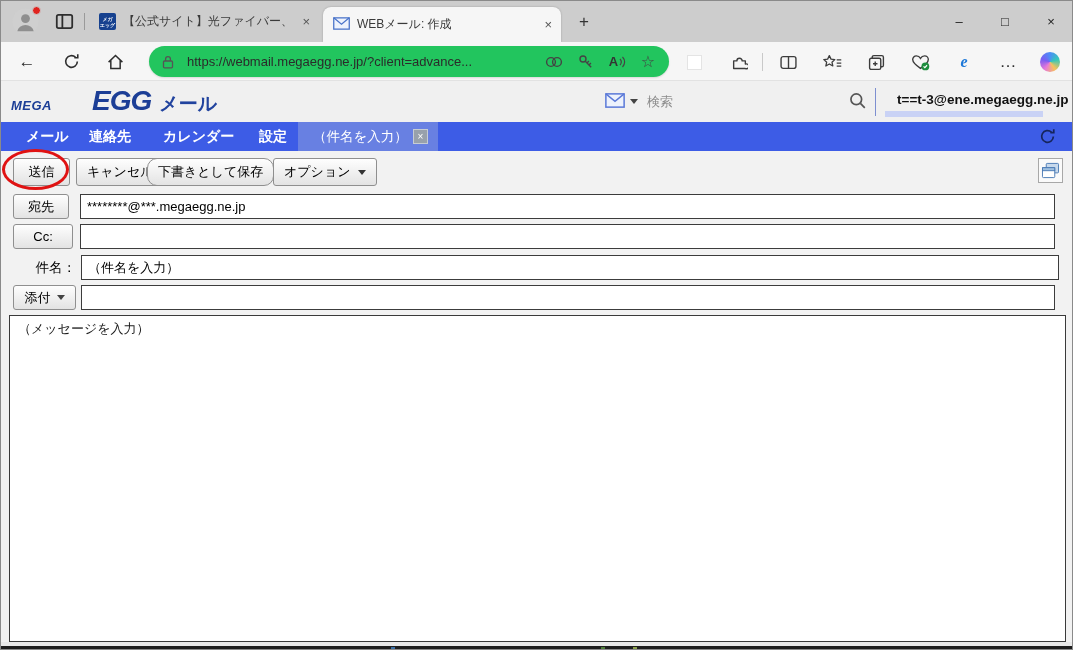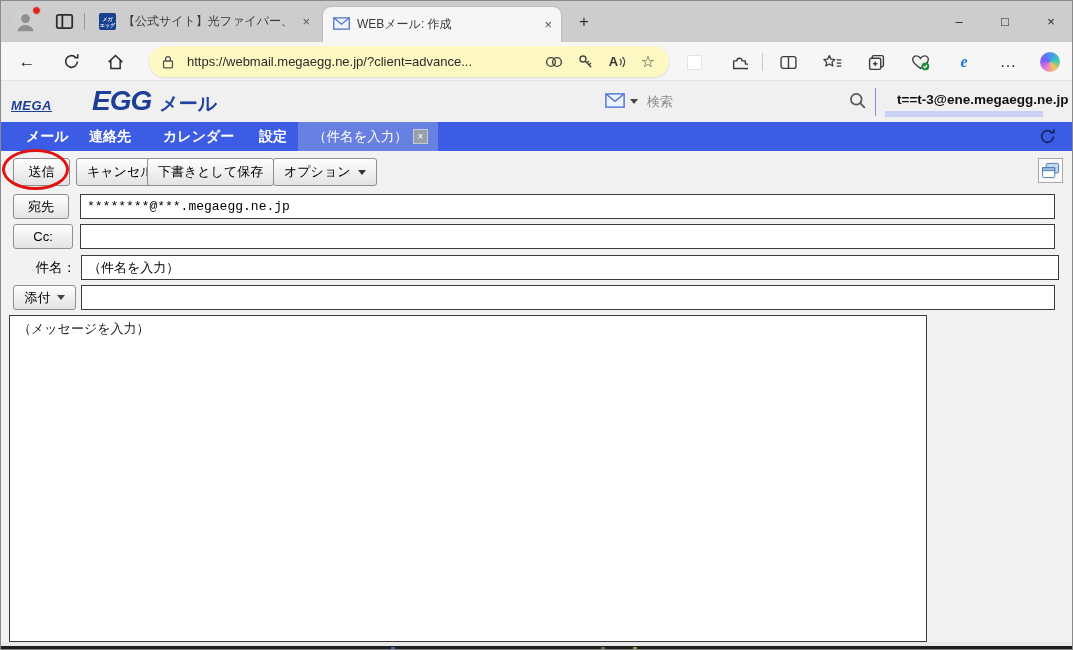--- a/index.html
+++ b/index.html
@@ -18,34 +18,34 @@
   .favicon{width:17px;height:17px;margin:0 7px 0 10px;flex:0 0 auto;}
   .mega-fav{background:#16418f;color:#fff;font-size:5px;line-height:6px;text-align:center;font-weight:bold;display:flex;flex-direction:column;justify-content:center;border-radius:2px;}
   .tabtitle{font-size:12px;color:#3a3a3a;white-space:nowrap;overflow:hidden;flex:1;}
   .tabclose{font-size:13px;color:#555;padding:0 9px;cursor:pointer;}
   .newtab{position:absolute;left:571px;top:9px;width:24px;height:24px;font-size:17px;color:#333;text-align:center;line-height:23px;cursor:pointer;}
   .wincontrols{position:absolute;right:0;top:0;height:41px;display:flex;}
   .wc{width:46px;height:41px;display:flex;align-items:center;justify-content:center;font-size:13px;color:#1b1b1b;cursor:pointer;}
   
   .btoolbar{position:absolute;left:0;top:41px;width:1073px;height:39px;background:#f6f6f6;border-bottom:1px solid #e2e2e2;}
   .nav-glyph{position:absolute;top:0;height:39px;display:flex;align-items:center;justify-content:center;width:24px;font-size:17px;color:#2e2e2e;cursor:pointer;}
-  .pill{position:absolute;left:148px;top:4px;width:520px;height:31px;background:#fef9c3;border-radius:16px;box-shadow:0 1px 2px rgba(0,0,0,.12);display:flex;align-items:center;}
+  .pill{position:absolute;left:148px;top:4px;width:520px;height:31px;background:#22c55e;border-radius:16px;box-shadow:0 1px 2px rgba(0,0,0,.12);display:flex;align-items:center;}
   .pill-ic{display:flex;align-items:center;justify-content:center;width:22px;height:22px;cursor:pointer;flex:0 0 auto;}
   .urltext{font-size:13px;color:#2b2b2b;white-space:nowrap;overflow:hidden;flex:1;margin-left:8px;cursor:text;}
   .aloud{font-size:13px;color:#333;font-weight:bold;}
   .star{font-size:16px;color:#444;}
   .ticon{position:absolute;top:9px;width:22px;height:22px;display:flex;align-items:center;justify-content:center;cursor:pointer;}
   .tsep{position:absolute;left:761px;top:11px;width:1px;height:18px;background:#c9c9c9;}
   .copilot{border-radius:50%;width:20px;height:20px;background:conic-gradient(#4b8ef7,#35c8b8,#f6c25a,#e879d8,#7a5cf2,#4b8ef7);}
   .ie-e{color:#1d78d8;font-weight:bold;font-style:italic;font-size:16px;font-family:"Liberation Serif",serif;}
   .blank-ext{width:15px;height:15px;background:#fff;border:1px solid #e4e4e4;}
   
   .wm-header{position:absolute;left:0;top:80px;width:1073px;height:41px;background:#f0f0f0;}
   .logo{position:absolute;left:10px;top:5px;display:flex;align-items:baseline;color:#1c3e96;}
-  .logo .mega{font-size:13px;font-weight:900;font-style:italic;letter-spacing:.5px;text-decoration:underline;}
+  .logo .mega{font-size:13px;font-weight:900;font-style:italic;letter-spacing:.5px;}
   .logo .egg{font-size:28px;font-weight:900;font-style:italic;letter-spacing:-1px;line-height:30px;margin-left:40px;}
   .logo .jp{font-size:19px;font-weight:700;margin-left:8px;color:#21439e;}
   .search-env{position:absolute;left:604px;top:12px;width:20px;height:15px;cursor:pointer;}
   .caret{width:0;height:0;border-left:4px solid transparent;border-right:4px solid transparent;border-top:5px solid #444;display:inline-block;}
   .search-caret{position:absolute;left:629px;top:18px;cursor:pointer;}
   .search-input{position:absolute;left:644px;top:8px;width:195px;height:24px;border:none;outline:none;background:transparent;font-size:13px;color:#333;font-family:inherit;}
   .search-input::placeholder{color:#8a8a8a;}
   .search-mag{position:absolute;left:848px;top:11px;width:17px;height:17px;cursor:pointer;}
   .hdr-vsep{position:absolute;left:874px;top:7px;width:1px;height:28px;background:#7d8fd0;}
   .account{position:absolute;left:884px;top:11px;width:175px;font-size:13.5px;font-weight:bold;color:#111;cursor:pointer;white-space:nowrap;margin-left:12px;}
@@ -59,23 +59,23 @@
   .tab-x{width:15px;height:15px;background:#98a1ab;border:1px solid #c6ccd3;color:#fff;font-size:10px;line-height:13px;text-align:center;margin-right:10px;cursor:pointer;}
   .nav-refresh{position:absolute;right:18px;top:6px;width:17px;height:17px;color:#16255c;cursor:pointer;}
   
   .ctoolbar{position:absolute;left:0;top:150px;width:1073px;height:37px;background:#f2f2f2;}
   .btn{position:absolute;top:7px;height:26px;background:linear-gradient(#fefefe,#e3e3e3);border:1px solid #8f8f8f;border-radius:3px;font-size:13px;color:#000;display:flex;align-items:center;justify-content:center;padding:13px 10px;cursor:pointer;font-family:Liberation Sans, sans-serif;white-space:nowrap;}
   .btn .caret{border-top-color:#333;margin-left:7px;}
   .cascade-btn{position:absolute;right:11px;top:7px;width:25px;height:25px;background:#fafafa;border:1px solid #a8a8a8;display:flex;align-items:center;justify-content:center;cursor:pointer;}
   .annot{position:absolute;left:1px;top:148px;width:67px;height:41px;border:3px solid #e01212;border-radius:50%;z-index:20;pointer-events:none;}
   
   .fbtn{position:absolute;left:12px;width:61px;height:25px;background:linear-gradient(#fefefe,#e3e3e3);border:1px solid #8f8f8f;border-radius:3px;font-size:13px;color:#000;display:flex;align-items:center;justify-content:center;cursor:pointer;font-family:inherit;}
-  .finput{position:absolute;height:25px;border:1px solid #3c3c3c;background:#fff;font-size:13px;color:#000;padding:0 6px;font-family:Liberation Mono, monospace;outline:none;}
+  .finput{position:absolute;height:25px;border:1px solid #3c3c3c;background:#fff;font-size:13px;color:#000;padding:0 6px;font-family:Liberation Sans, sans-serif;outline:none;}
   .flabel{position:absolute;left:12px;width:63px;height:25px;line-height:25px;text-align:right;font-size:13.5px;color:#000;}
-  .bodyarea{position:absolute;left:8px;top:314px;width:918px;height:327px;border:1px solid #3a3a3a;background:#fff;font-family:"DejaVu Sans Mono",monospace;font-size:13px;color:#1a1a1a;padding:4px 8px;resize:none;outline:none;}
+  .bodyarea{position:absolute;left:8px;top:314px;width:1057px;height:327px;border:1px solid #3a3a3a;background:#fff;font-family:"DejaVu Sans Mono",monospace;font-size:13px;color:#1a1a1a;padding:4px 8px;resize:none;outline:none;}
   .bottom-gray{position:absolute;left:0;top:641px;width:1073px;height:4px;background:#e9e9e9;}
   .taskbar{position:absolute;left:0;top:645px;width:1073px;height:5px;background:#1d1d1d;}
   .speck{position:absolute;top:1px;width:4px;height:3px;}
 </style>
 </head>
 <body>
 
 <div class="frame">
 
   <div class="titlebar">
@@ -253,21 +253,21 @@
       <svg viewBox="0 0 16 16" width="17" height="17">
         <path d="M13.5,8 a5.5,5.5 0 1 1 -1.7,-4.0" fill="none" stroke="#16255c" stroke-width="1.6"></path>
         <path d="M13.9,1.2 v3.2 h-3.2" fill="none" stroke="#16255c" stroke-width="1.6"></path>
       </svg>
     </span>
   </div>
 
   <div class="ctoolbar">
     <button class="btn" style="left:12px;width:57px;">送信</button>
     <button class="btn" style="left:75px;">キャンセル</button>
-    <button class="btn" style="left:146px;">下書きとして保存</button>
+    <button class="btn" style="left:146px;border-radius:10px;">下書きとして保存</button>
     <button class="btn" style="left:272px;">
       <span>オプション</span>
         <span class="caret"></span>
     </button>
     <div class="cascade-btn">
       <svg viewBox="0 0 20 18" width="19" height="17">
         <rect x="5.5" y="1.5" width="13" height="10" rx="1" fill="#c7d9ec" stroke="#4a7ab5"></rect>
         <rect x="1.5" y="6" width="13" height="10.5" rx="1" fill="#fff" stroke="#4a7ab5"></rect>
         <rect x="1.5" y="6" width="13" height="3.2" fill="#9fc0e0" stroke="#4a7ab5"></rect>
       </svg>

